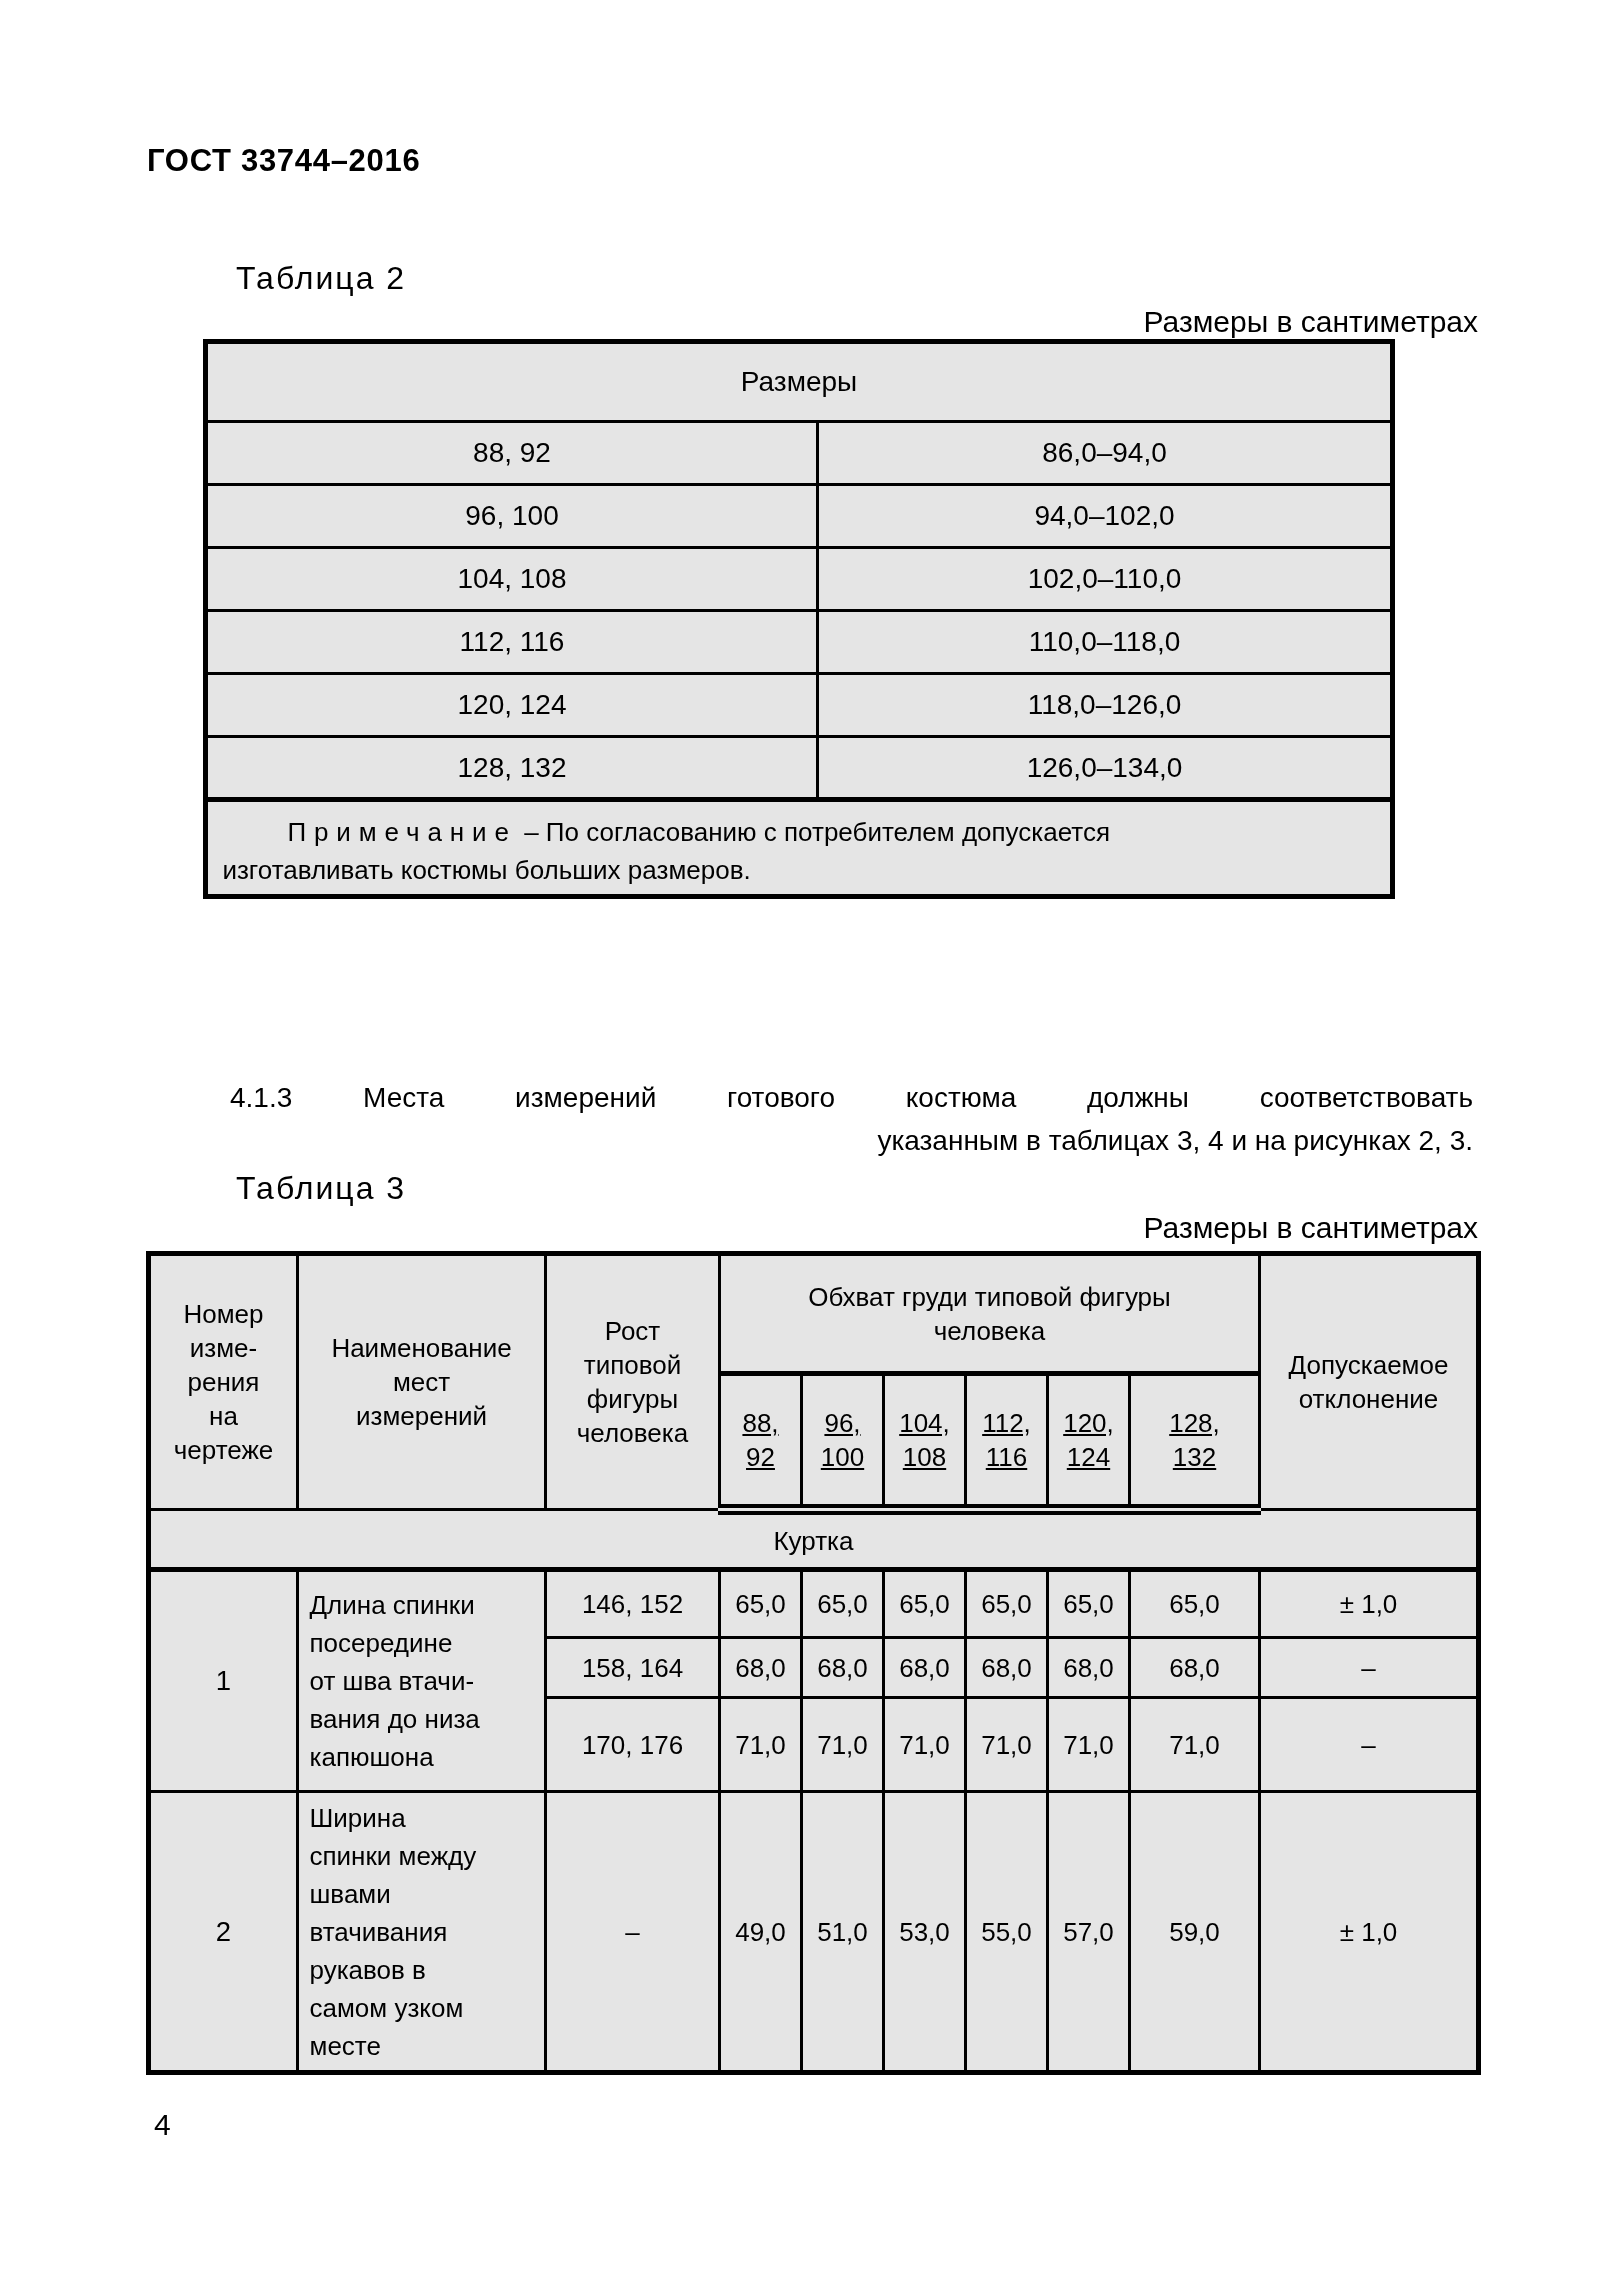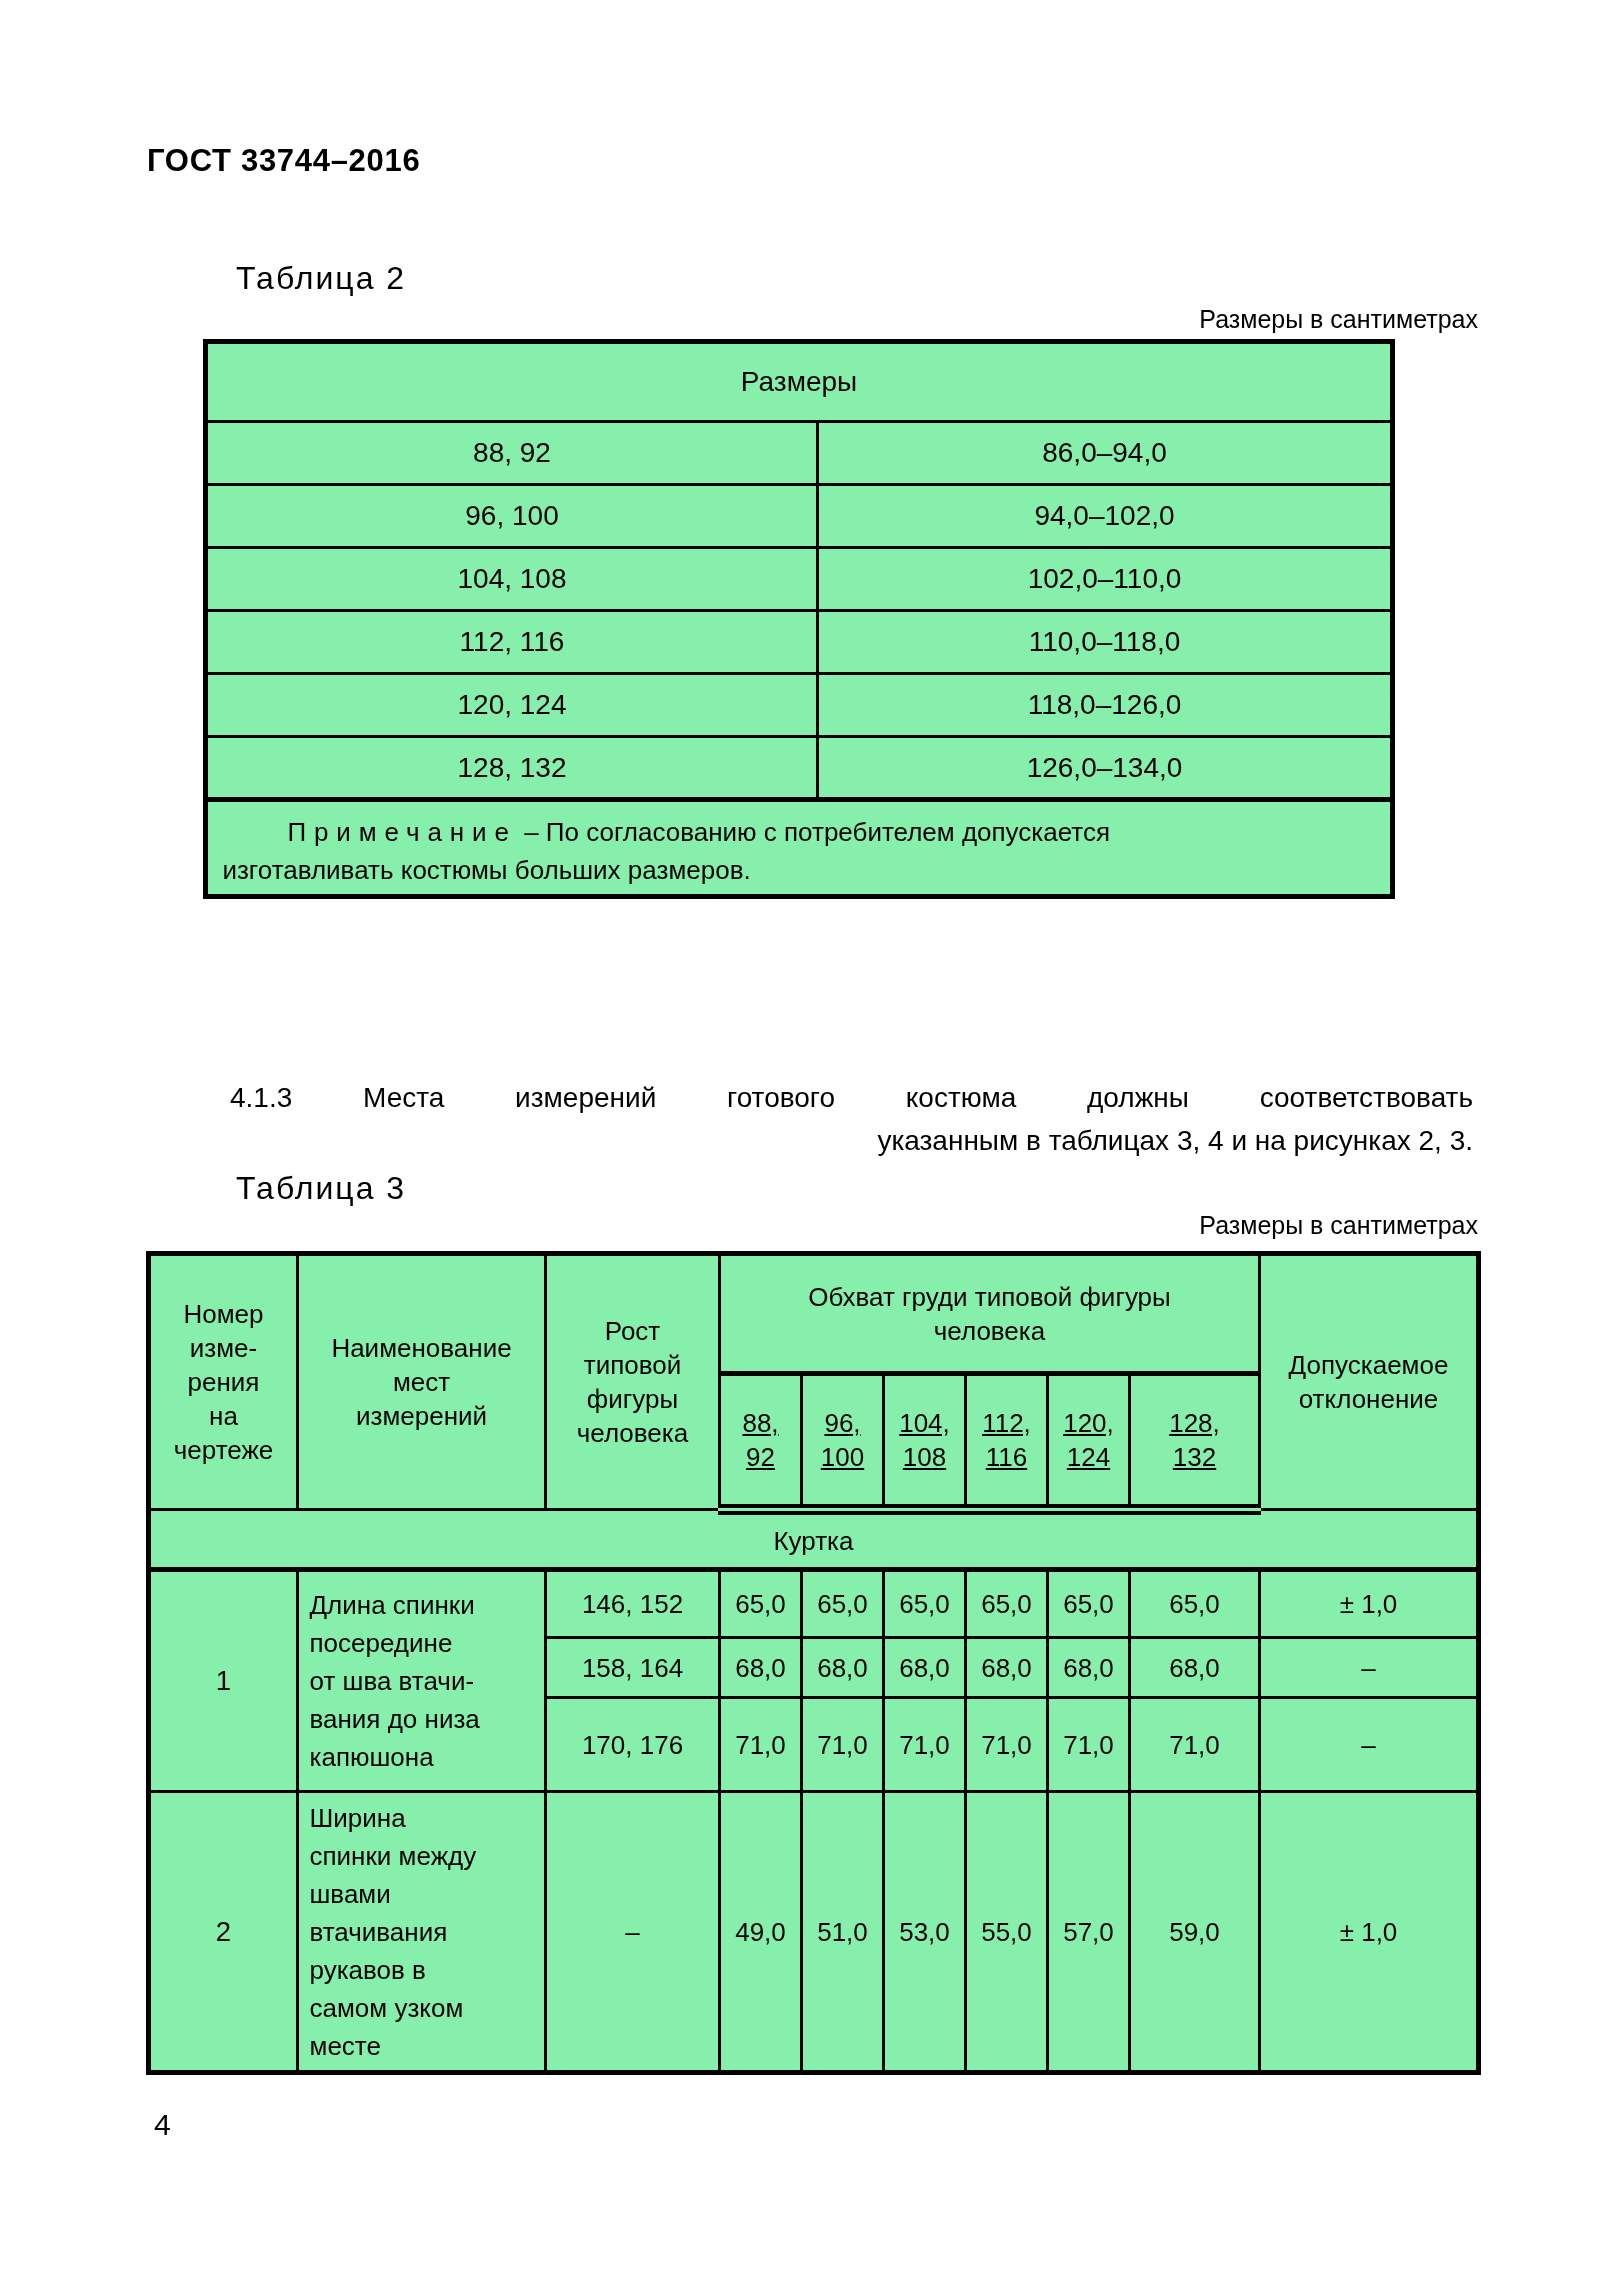--- a/index.html
+++ b/index.html
@@ -18,28 +18,28 @@
     font-size: 31px; font-weight: bold; letter-spacing: 0.7px;
   }
 
   .table-caption {
     position: absolute; font-size: 32px; letter-spacing: 2px; text-align: center;
   }
   .t2-caption { left: 236px; top: 260px; }
   .t3-caption { left: 236px; top: 1170px; }
 
   .units {
-    position: absolute; right: 145px; text-align: right; font-size: 25px;
+    position: absolute; right: 145px; text-align: right; font-size: 30px;
   }
   .units-t2 { top: 305px; }
   .units-t3 { top: 1211px; }
 
   table {
     position: absolute; border-collapse: collapse; table-layout: fixed;
-    background: #86efac;
+    background: #e5e5e5;
   }
 
   
   .t2 { left: 203px; top: 339px; width: 1187px; border: 5.9px solid #000; }
   .t2 th, .t2 td {
     border: 3.3px solid #000; text-align: center; vertical-align: middle;
     font-size: 28px; font-weight: normal;
   }
   .t2-group-row th { height: 80px; }
   .t2-head-row th { height: 110px; line-height: 37px; border-bottom: 11.8px double #000; }

